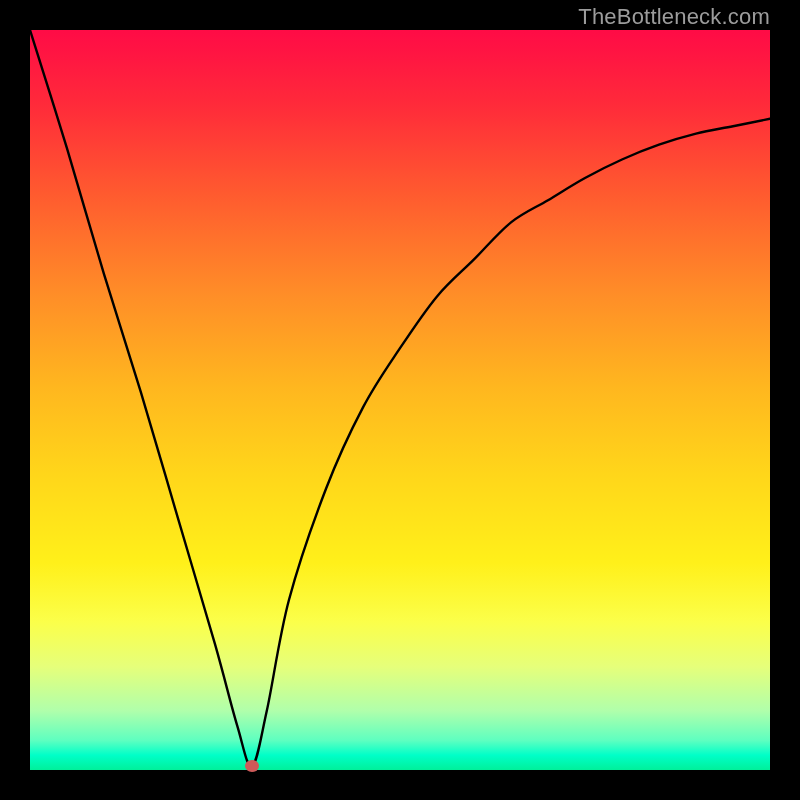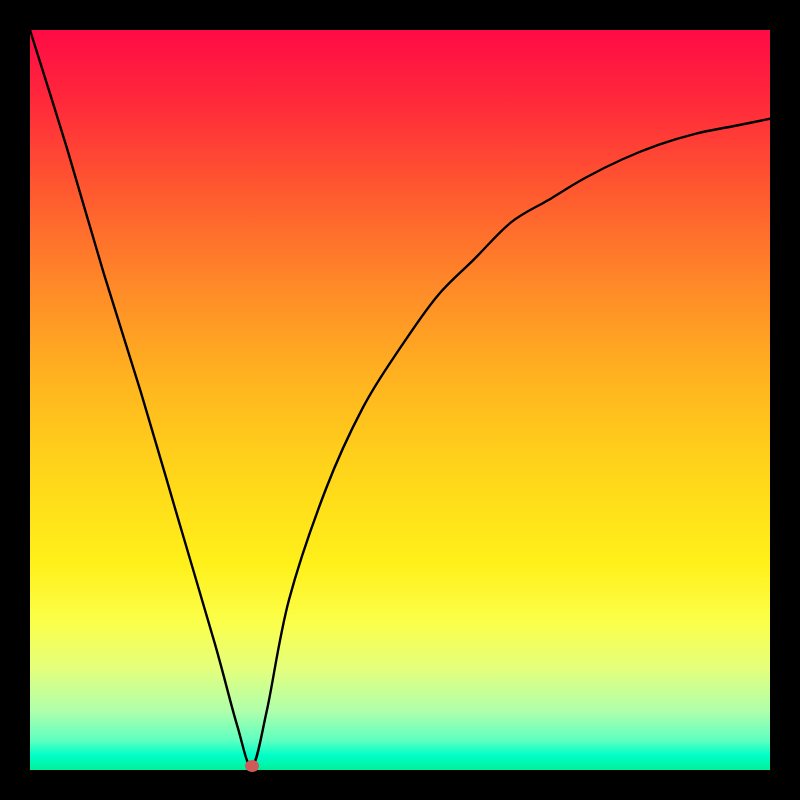--- a/index.html
+++ b/index.html
@@ -53,20 +53,21 @@
     color: #9c9c9c;
     font-family: Arial, Helvetica, sans-serif;
     font-size: 22px;
     letter-spacing: 0.2px;
   }
 </style>
 </head>
 <body>
 <div class="container">
 
+  <div class="watermark">TheBottleneck.com</div>
 
   <div class="plot-area">
     <svg class="curve" viewBox="0 0 740 740" preserveAspectRatio="none">
       <path id="curve-path" fill="none" stroke="#000" stroke-width="2.4" stroke-linecap="round" stroke-linejoin="round" d="M 0 0 C 6.166666666666667 19.73333333333333, 24.666666666666664 77.69999999999999, 37 118.39999999999998 C 49.333333333333336 159.09999999999997, 61.666666666666664 203.5, 74 244.2 C 86.33333333333333 284.9, 98.66666666666667 321.9, 111 362.59999999999997 C 123.33333333333333 403.29999999999995, 135.66666666666666 446.46666666666664, 148 488.4 C 160.33333333333334 530.3333333333334, 175.13333333333333 579.6666666666667, 185 614.2 C 194.86666666666667 648.7333333333333, 201.03333333333336 675.25, 207.20000000000002 695.6 C 213.36666666666667 715.95, 217.06666666666666 738.7666666666667, 222 736.3 C 226.93333333333334 733.8333333333333, 230.63333333333335 708.55, 236.8 680.8 C 242.96666666666667 653.05, 249.13333333333333 606.8, 259 569.8 C 268.8666666666667 532.8, 283.6666666666667 490.8666666666667, 296 458.8 C 308.3333333333333 426.73333333333335, 320.6666666666667 400.83333333333337, 333 377.40000000000003 C 345.3333333333333 353.9666666666667, 357.66666666666663 336.70000000000005, 370 318.20000000000005 C 382.33333333333337 299.70000000000005, 394.66666666666674 281.2, 407.00000000000006 266.4 C 419.33333333333337 251.59999999999997, 431.6666666666667 241.73333333333338, 444 229.40000000000003 C 456.3333333333333 217.0666666666667, 468.6666666666667 202.26666666666665, 481 192.39999999999998 C 493.3333333333333 182.5333333333333, 505.6666666666667 177.59999999999994, 518 170.19999999999993 C 530.3333333333334 162.79999999999993, 542.6666666666666 154.78333333333333, 555 148 C 567.3333333333334 141.21666666666667, 579.6666666666666 135.04999999999998, 592 129.5 C 604.3333333333334 123.95, 616.6666666666666 119.01666666666671, 629 114.70000000000005 C 641.3333333333334 110.38333333333338, 653.6666666666666 106.68333333333335, 666 103.60000000000002 C 678.3333333333334 100.5166666666667, 690.6666666666666 98.66666666666673, 703 96.20000000000005 C 715.3333333333334 93.73333333333336, 733.8333333333334 90.0333333333333, 740 88.79999999999995"></path>
     </svg>
     <div class="dot" id="min-dot" style="left: 222px; top: 736.3px;"></div>
   </div>
 
 </div>
 

